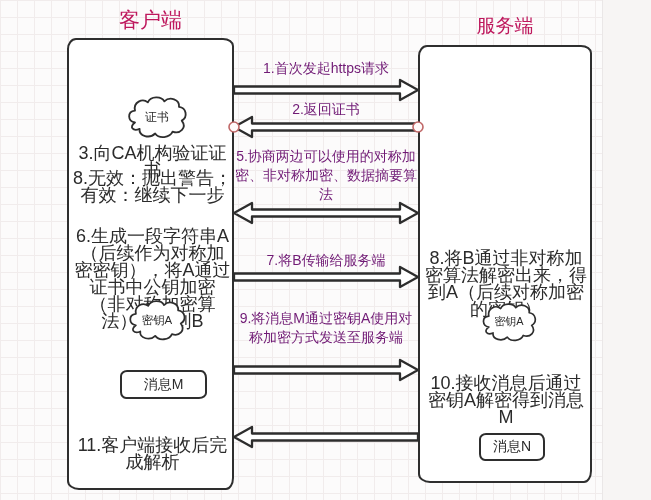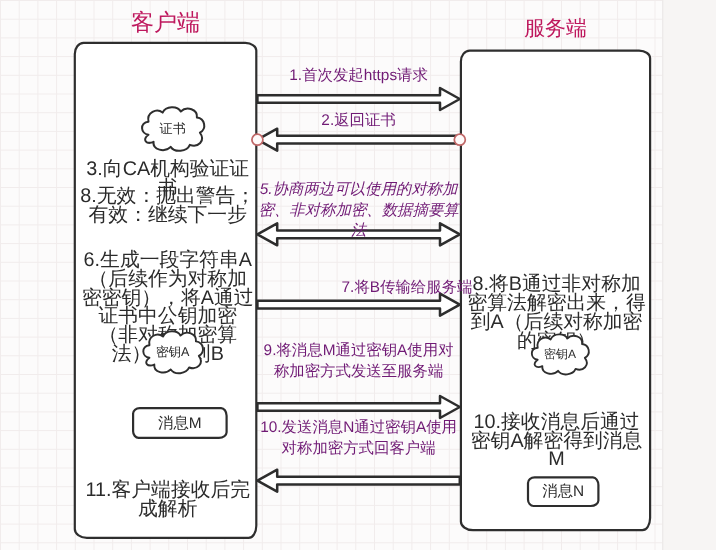--- a/index.html
+++ b/index.html
@@ -96,18 +96,17 @@
     <circle cx="234" cy="127" r="5"></circle>
     <circle cx="418" cy="127" r="5"></circle>
     <path d="M 252 209.5 L 400 209.5 L 400 203 L 418 213 L 400 223 L 400 216.5 L 252 216.5 L 252 223 L 234 213 L 252 203 Z"></path>
     <path d="M 234 273.5 L 400 273.5 L 400 267 L 418 277 L 400 287 L 400 280.5 L 234 280.5 Z"></path>
     <path d="M 234 366.5 L 400 366.5 L 400 360 L 418 370 L 400 380 L 400 373.5 L 234 373.5 Z"></path>
     <path d="M 418 433.5 L 252 433.5 L 252 427 L 234 437 L 252 447 L 252 440.5 L 418 440.5 Z"></path>
   </svg>
 
   <div class="arrow-label" style="top:59px;">1.首次发起https请求</div>
   <div class="arrow-label" style="top:100px;">2.返回证书</div>
-  <div class="arrow-label" style="top:162px;font-style:italic;">5.协商两边可以使用的对称加密、非对称加密、数据摘要算法</div>
-  <div class="arrow-label" style="top:251px;padding-left:44px;">7.将B传输给服务端</div>
+  <div class="arrow-label" style="top:147px;">5.协商两边可以使用的对称加密、非对称加密、数据摘要算法</div>
+  <div class="arrow-label" style="top:251px;">7.将B传输给服务端</div>
   <div class="arrow-label" style="top:309px;">9.将消息M通过密钥A使用对称加密方式发送至服务端</div>
-  <div class="arrow-label" style="top:379px;">10.发送消息N通过密钥A使用对称加密方式回客户端</div>
 
 </div>
 
 </body></html>

